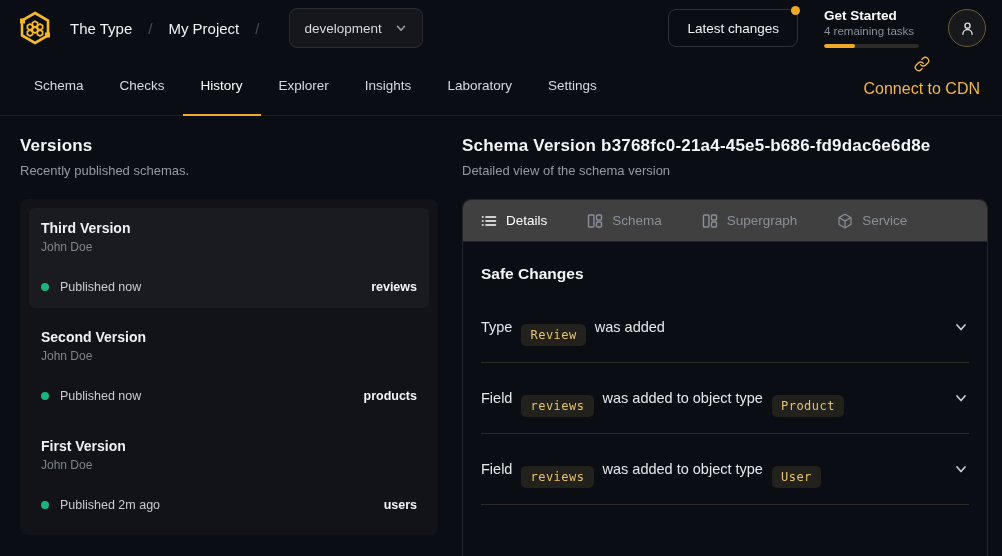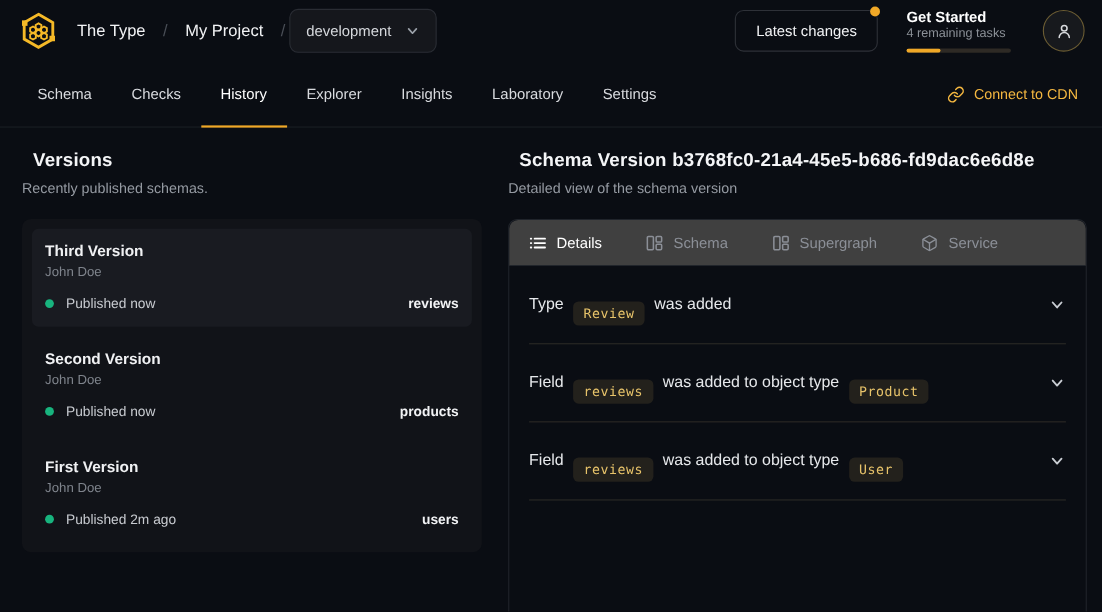--- a/index.html
+++ b/index.html
@@ -18,21 +18,21 @@
     --border:#20242b;
   }
   svg { display:block; }
 
   
   .topbar { height:56px; display:flex; align-items:center; padding:0 16px; }
   .logo-wrap { width:38px; height:38px; display:flex; align-items:center; justify-content:center; cursor:pointer; }
   .org-name, .project-name { font-size:15px; font-weight:500; color:#f2f3f5; margin-left:16px; cursor:pointer; }
   .crumb-sep { color:#4a4f57; font-size:15px; margin-left:16px; }
   .target-select {
-    margin-left:4px; height:40px; padding:12px 14px; display:flex; align-items:center; gap:12px;
+    margin-left:30px; height:40px; padding:12px 14px; display:flex; align-items:center; gap:12px;
     background:#15171c; border:1px solid #2a2d34; border-radius:8px;
     font-size:13.5px; color:#d6d9dd; cursor:pointer;
   }
   .topbar-right { margin-left:auto; display:flex; align-items:center; gap:26px; }
   .latest-btn {
     position:relative; height:38px; padding:0 18px; display:flex; align-items:center;
     background:transparent; border:1px solid #2e3138; border-radius:8px;
     color:#f2f3f5; font-size:13.5px; font-family:inherit; cursor:pointer;
   }
   .latest-dot { position:absolute; top:-4px; right:-3px; width:9px; height:9px; border-radius:50%; background:var(--accent-deep); }
@@ -47,36 +47,36 @@
   }
 
   
   .navbar { height:60px; display:flex; align-items:stretch; padding:0 16px; border-bottom:1px solid #1a1e24; }
   .nav-tab {
     display:flex; align-items:center; padding:0 18px; font-size:13.5px; color:#d8dade;
     position:relative; cursor:pointer;
   }
   .nav-tab.active { color:#ffffff; font-weight:500; }
   .nav-tab.active::after { content:""; position:absolute; left:0; right:0; bottom:-1px; height:2.5px; background:var(--accent-deep); }
-  .cdn-link { margin-left:auto; display:flex; align-items:center; gap:8px; color:var(--accent); font-size:13px; cursor:pointer; padding-right:6px; }
+  .cdn-link { margin-left:auto; display:flex; align-items:center; gap:8px; color:var(--accent); font-size:16px; cursor:pointer; padding-right:6px;flex-direction:column; }
 
   
   .content { display:flex; padding:20px 14px 0 20px; gap:24px; height:439px; }
   .col-left { width:418px; flex:none; }
   .col-right { flex:1; min-width:0; }
-  .panel-title { font-size:17px; font-weight:700; color:#f4f5f7; letter-spacing:.2px;margin-left:10px; }
+  .panel-title { font-size:17px; font-weight:700; color:#f4f5f7; letter-spacing:.2px; }
   .panel-sub { font-size:13px; color:#959aa2; margin-top:7px; }
 
   
   .version-list { margin-top:21px; background:#111318; border-radius:8px; padding:9px; display:flex; flex-direction:column; gap:9px; }
   .vcard { border-radius:6px; padding:12px 12px 14px; cursor:pointer; }
   .vcard.selected { background:#191b21; }
   .vtitle { font-size:14px; font-weight:600; color:#f0f1f3; }
   .vauthor { font-size:12px; color:#7f848c; margin-top:4px; }
-  .vmeta { display:flex; align-items:center; margin-top:15px; }
+  .vmeta { display:flex; align-items:center; margin-top:26px; }
   .status-dot { width:8px; height:8px; border-radius:50%; background:var(--green); flex:none; }
   .vpub { font-size:12.5px; color:#c8cbd0; margin-left:11px; }
   .vservice { margin-left:auto; font-size:12.5px; font-weight:700; color:#f2f3f5; }
 
   
   .detail-panel { margin-top:21px; border:1px solid var(--border); border-radius:8px; height:380px; }
   .detail-tabs { height:42px; display:flex; align-items:center; gap:40px; padding:0 18px; background:#404040; border-bottom:1px solid var(--border); border-radius:8px 8px 0 0; }
   .dtab { display:flex; align-items:center; gap:9px; font-size:13.5px; color:#8b8f97; cursor:pointer; }
   .dtab.active { color:#ffffff; font-weight:500; }
   .dtab svg { stroke:currentColor; }
@@ -241,20 +241,21 @@
               <svg width="16" height="16" viewBox="0 0 24 24" fill="none" stroke-width="1.8" stroke-linecap="round" stroke-linejoin="round">
                 <path d="M21 16V8a2 2 0 0 0-1-1.73l-7-4a2 2 0 0 0-2 0l-7 4A2 2 0 0 0 3 8v8a2 2 0 0 0 1 1.73l7 4a2 2 0 0 0 2 0l7-4A2 2 0 0 0 21 16z"></path>
                 <polyline points="3.27 6.96 12 12.01 20.73 6.96"></polyline>
                 <line x1="12" y1="22.08" x2="12" y2="12"></line>
               </svg>
             </span>
             <span>Service</span>
           </div>
         </div>
       <div class="detail-body">
+        <div class="section-title">Safe Changes</div>
         <div id="changes-list">
             <div class="change-row">
     <span>Type</span>
               <span class="code-badge">Review</span>
               <span>was added</span>
               <span class="chev">
       <svg width="16" height="16" viewBox="0 0 16 16" fill="none" stroke="currentColor" stroke-width="1.7" stroke-linecap="round" stroke-linejoin="round">
                   <polyline points="4,6 8,10.5 12,6"></polyline>
                 </svg>
     </span>

